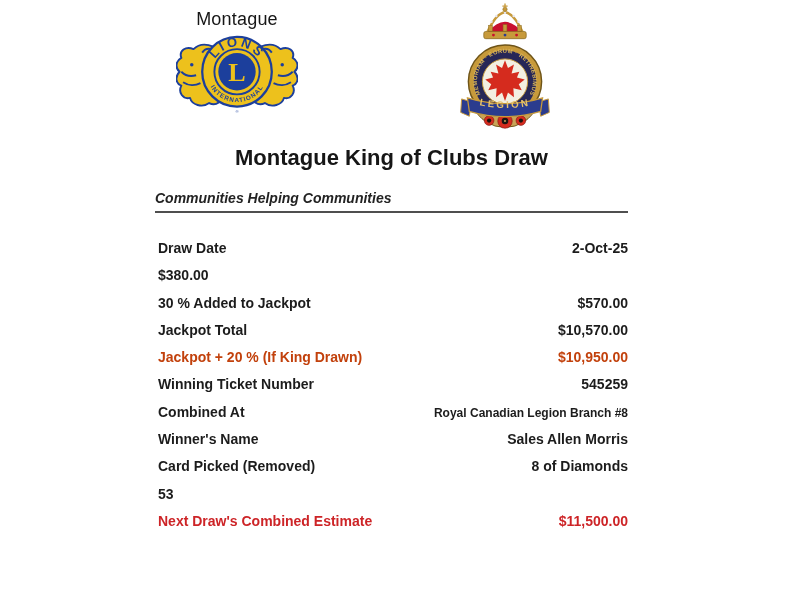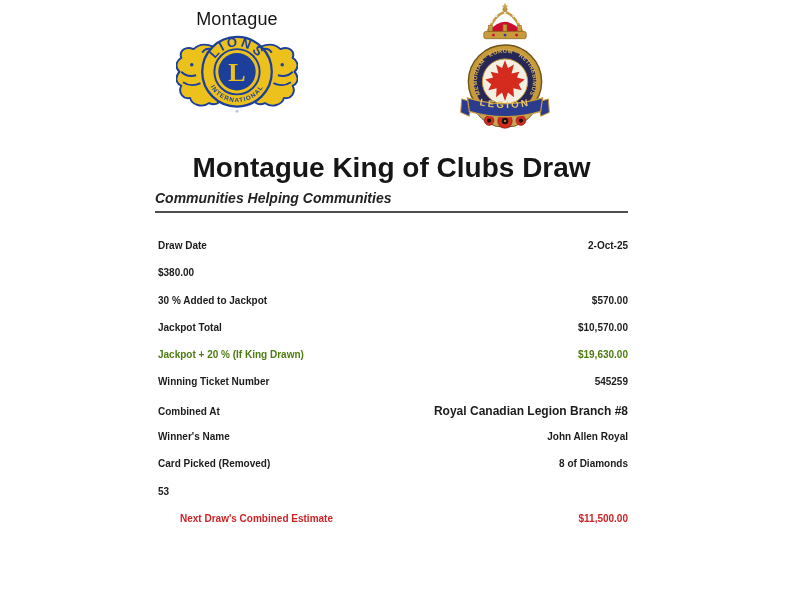--- a/index.html
+++ b/index.html
@@ -15,36 +15,36 @@
     position:absolute;left:172px;width:130px;text-align:center;
     font-size:18px;font-weight:400;color:#161616;letter-spacing:.2px;
   }
   .lions-caption.top{top:9px;}
   .lions-caption.bottom{top:117px;}
   .lions-logo{position:absolute;left:176px;top:30px;width:122px;height:87px;}
   .legion-logo{position:absolute;left:452px;top:2px;width:106px;height:136px;}
 
   
   .doc-title{
-    position:absolute;left:155px;top:152px;width:473px;text-align:center;
-    font-size:28px;font-weight:700;color:#161616;
+    position:absolute;left:155px;top:145px;width:473px;text-align:center;
+    font-size:22px;font-weight:700;color:#161616;
   }
   .doc-subtitle{
     position:absolute;left:155px;top:190px;width:473px;text-align:left;
     font-size:14px;font-weight:700;font-style:italic;color:#232323;
     padding-bottom:5px;border-bottom:2px solid #4f4f4f;
   }
 
   
   .results{position:absolute;left:158px;top:240px;width:470px;}
   .row{
     display:flex;justify-content:space-between;align-items:baseline;
     height:27.3px;color:#1c1c1c;
   }
-  .row .label,.row .value{font-weight:700;font-size:10px;white-space:nowrap;}
+  .row .label,.row .value{font-weight:700;font-size:14px;white-space:nowrap;}
   .row .value.small{font-size:12px;}
 
   svg text{font-family:"Liberation Sans", sans-serif;}
   .serifL{font-family:"Liberation Serif", serif;}
 </style>
 </head>
 <body>
 
 <div class="page">
 
@@ -164,48 +164,48 @@
     <div class="row">
       <span class="label">30 % Added to Jackpot</span>
       <span class="value">$570.00</span>
     </div>
 
     <div class="row">
       <span class="label">Jackpot Total</span>
       <span class="value">$10,570.00</span>
     </div>
 
-    <div class="row" style="color: #4d7c0f;">
+    <div class="row" style="color: #c2410c;">
       <span class="label">Jackpot + 20 % (If King Drawn)</span>
-      <span class="value">$19,630.00</span>
+      <span class="value">$10,950.00</span>
     </div>
 
     <div class="row">
       <span class="label">Winning Ticket Number</span>
       <span class="value">545259</span>
     </div>
 
     <div class="row">
       <span class="label">Combined At</span>
       <span class="value small">Royal Canadian Legion Branch #8</span>
     </div>
 
     <div class="row">
       <span class="label">Winner's Name</span>
-      <span class="value">John Allen Royal</span>
+      <span class="value">Sales Allen Morris</span>
     </div>
 
     <div class="row">
       <span class="label">Card Picked (Removed)</span>
       <span class="value">8 of Diamonds</span>
     </div>
 
     <div class="row">
       <span class="value">53</span>
     </div>
 
-    <div class="row" style="color: rgb(205, 36, 39); margin-left: 22px;">
+    <div class="row" style="color: rgb(205, 36, 39);">
       <span class="label">Next Draw's Combined Estimate</span>
       <span class="value">$11,500.00</span>
     </div>
   </div>
 
 </div>
 
 </body></html>

